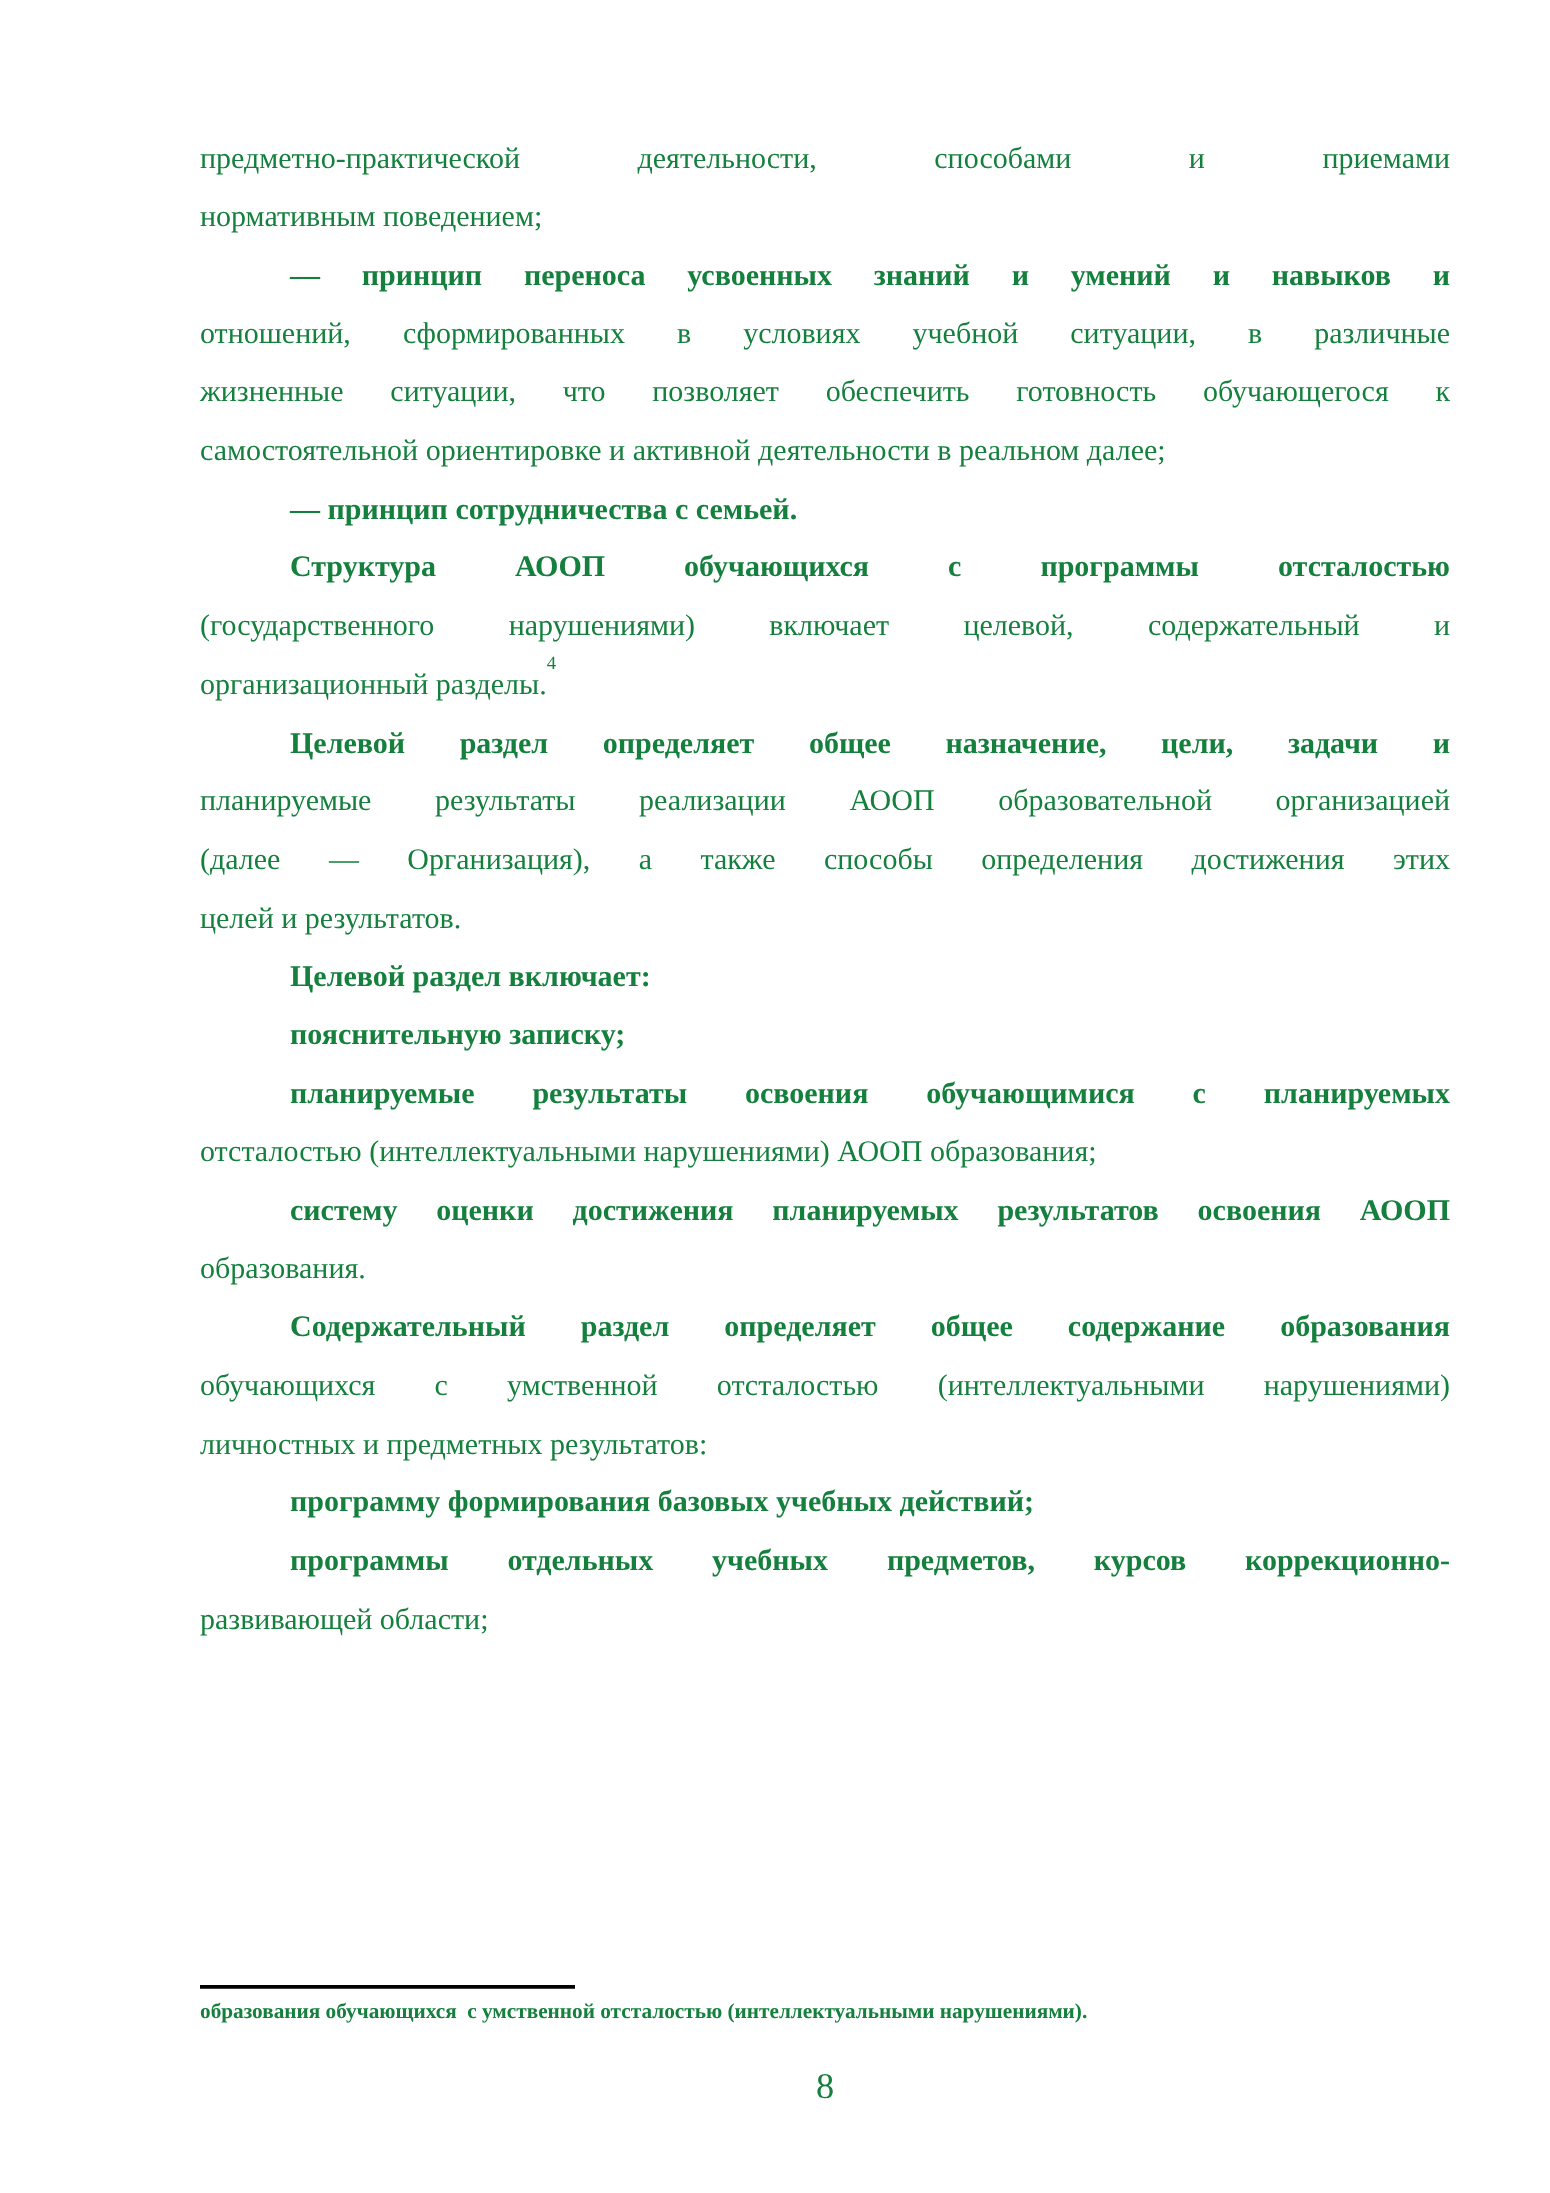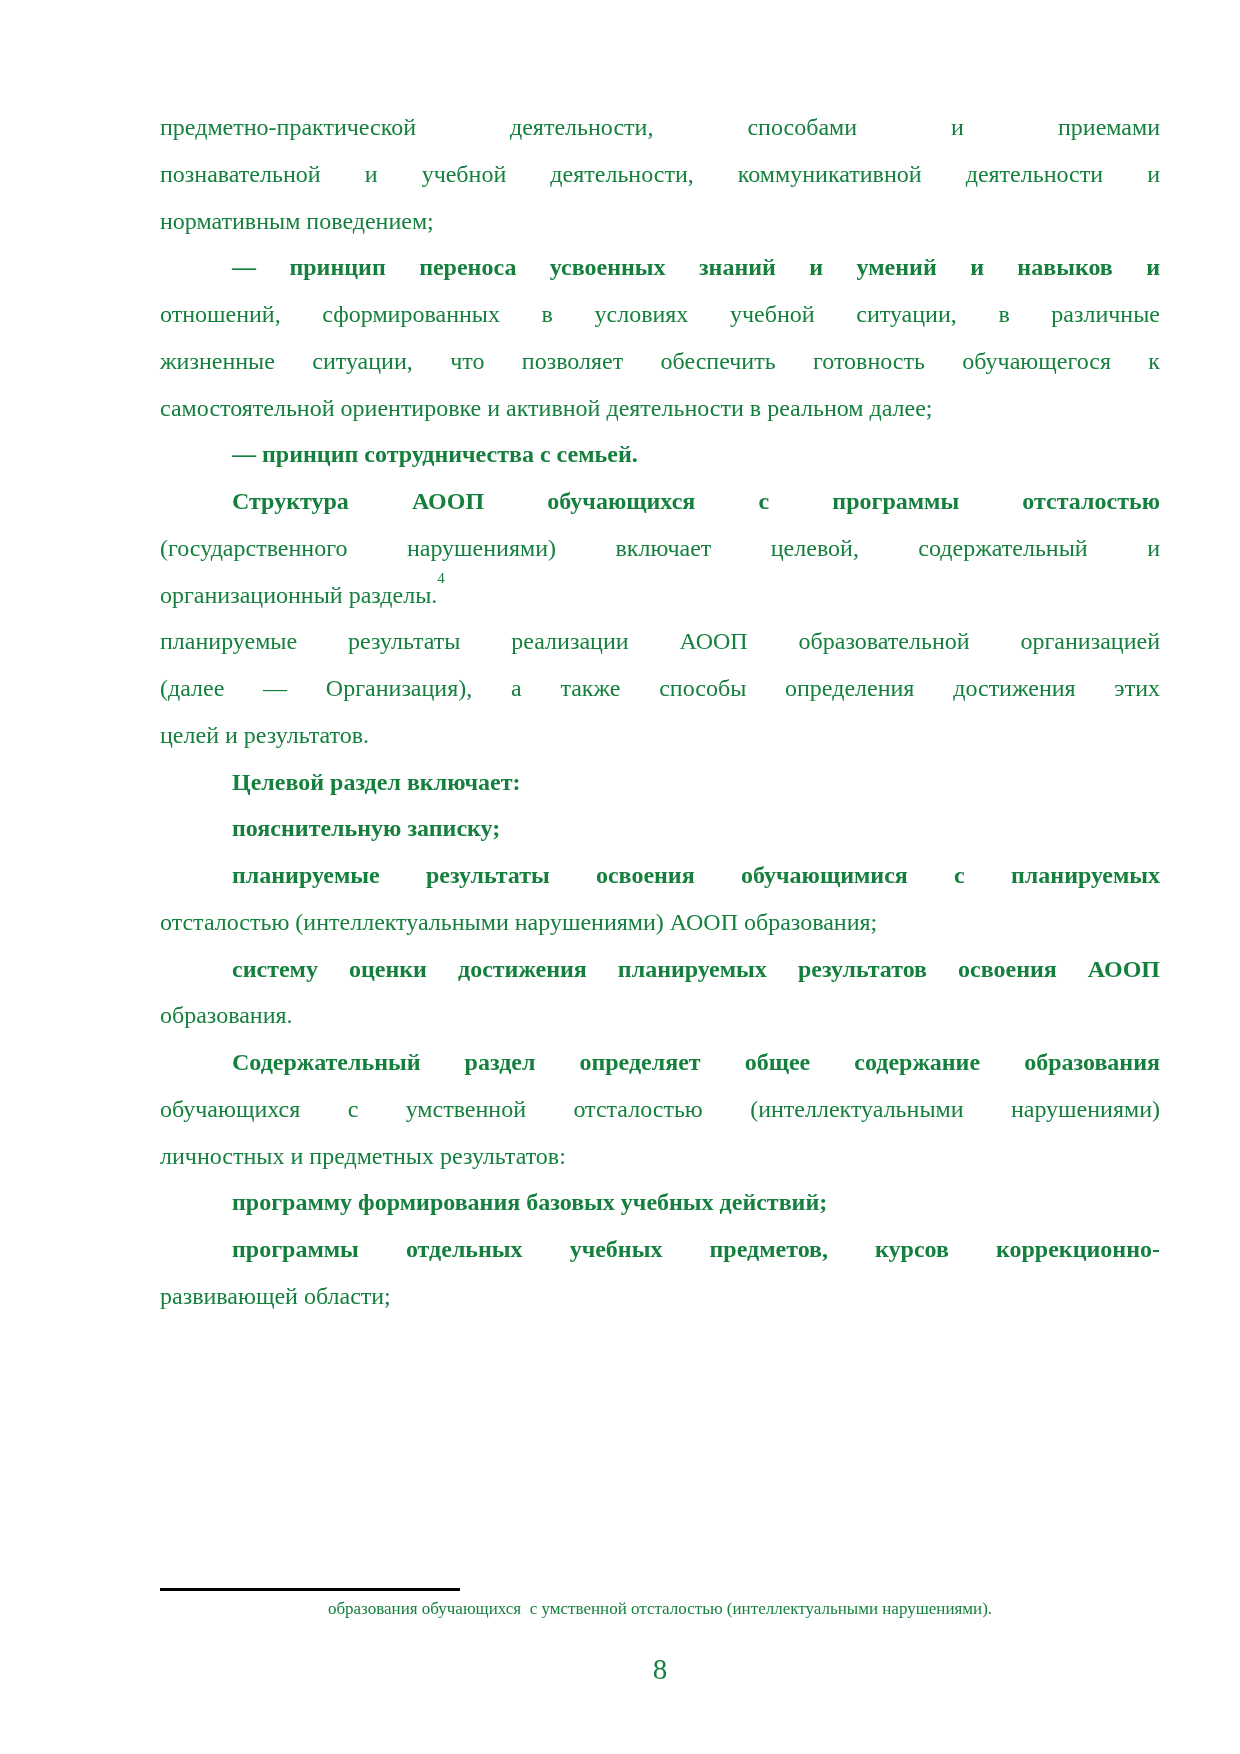--- a/index.html
+++ b/index.html
@@ -41,21 +41,21 @@
   }
   .footnote-area {
     position: absolute;
     left: 160px;
     top: 1583px;
     width: 1000px;
     font-size: 17px;
     line-height: 27.5px;
   }
   .fn-line.fn-first { text-align: justify; text-align-last: justify; }
-  .fn-line.fn-last { text-align: center; white-space: pre-wrap; }
+  .fn-line.fn-last { text-align: left; white-space: pre-wrap; font-weight: bold; }
   .fn-tab1 { display: inline-block; width: 85px; }
   .fn-tab2 { display: inline-block; width: 55px; }
   .fn-sup {
     font-size: 11px;
     line-height: 0;
     position: relative;
     top: -6px;
   }
   .page-number {
     position: absolute;
@@ -68,38 +68,38 @@
   }
 </style>
 </head>
 <body>
 
 <div class="page">
 
   <div class="body-text">
       <div class="para">
         <div class="line">предметно-практической деятельности, способами и приемами</div>
-        <div class="line">познавательной и учебной деятельности, коммуникативной деятельности и</div>
         <div class="line last">нормативным поведением;</div>
       </div>
       <div class="para">
         <div class="line first">— принцип переноса усвоенных знаний и умений и навыков и</div>
         <div class="line">отношений, сформированных в условиях учебной ситуации, в различные</div>
         <div class="line">жизненные ситуации, что позволяет обеспечить готовность обучающегося к</div>
         <div class="line last">самостоятельной ориентировке и активной деятельности в реальном далее;</div>
       </div>
       <div class="para">
         <div class="line last first">— принцип сотрудничества с семьей.</div>
       </div>
       <div class="para">
         <div class="line first">Структура АООП обучающихся с программы отсталостью</div>
         <div class="line">(государственного нарушениями) включает целевой, содержательный и</div>
         <div class="line last">организационный разделы.<sup class="body-sup">4</sup></div>
       </div>
       <div class="para">
+        <div class="line first">Целевой раздел определяет общее назначение, цели, задачи и</div>
         <div class="line">планируемые результаты реализации АООП образовательной организацией</div>
         <div class="line">(далее — Организация), а также способы определения достижения этих</div>
         <div class="line last">целей и результатов.</div>
       </div>
       <div class="para">
         <div class="line last first">Целевой раздел включает:</div>
       </div>
       <div class="para">
         <div class="line last first">пояснительную записку;</div>
       </div>

